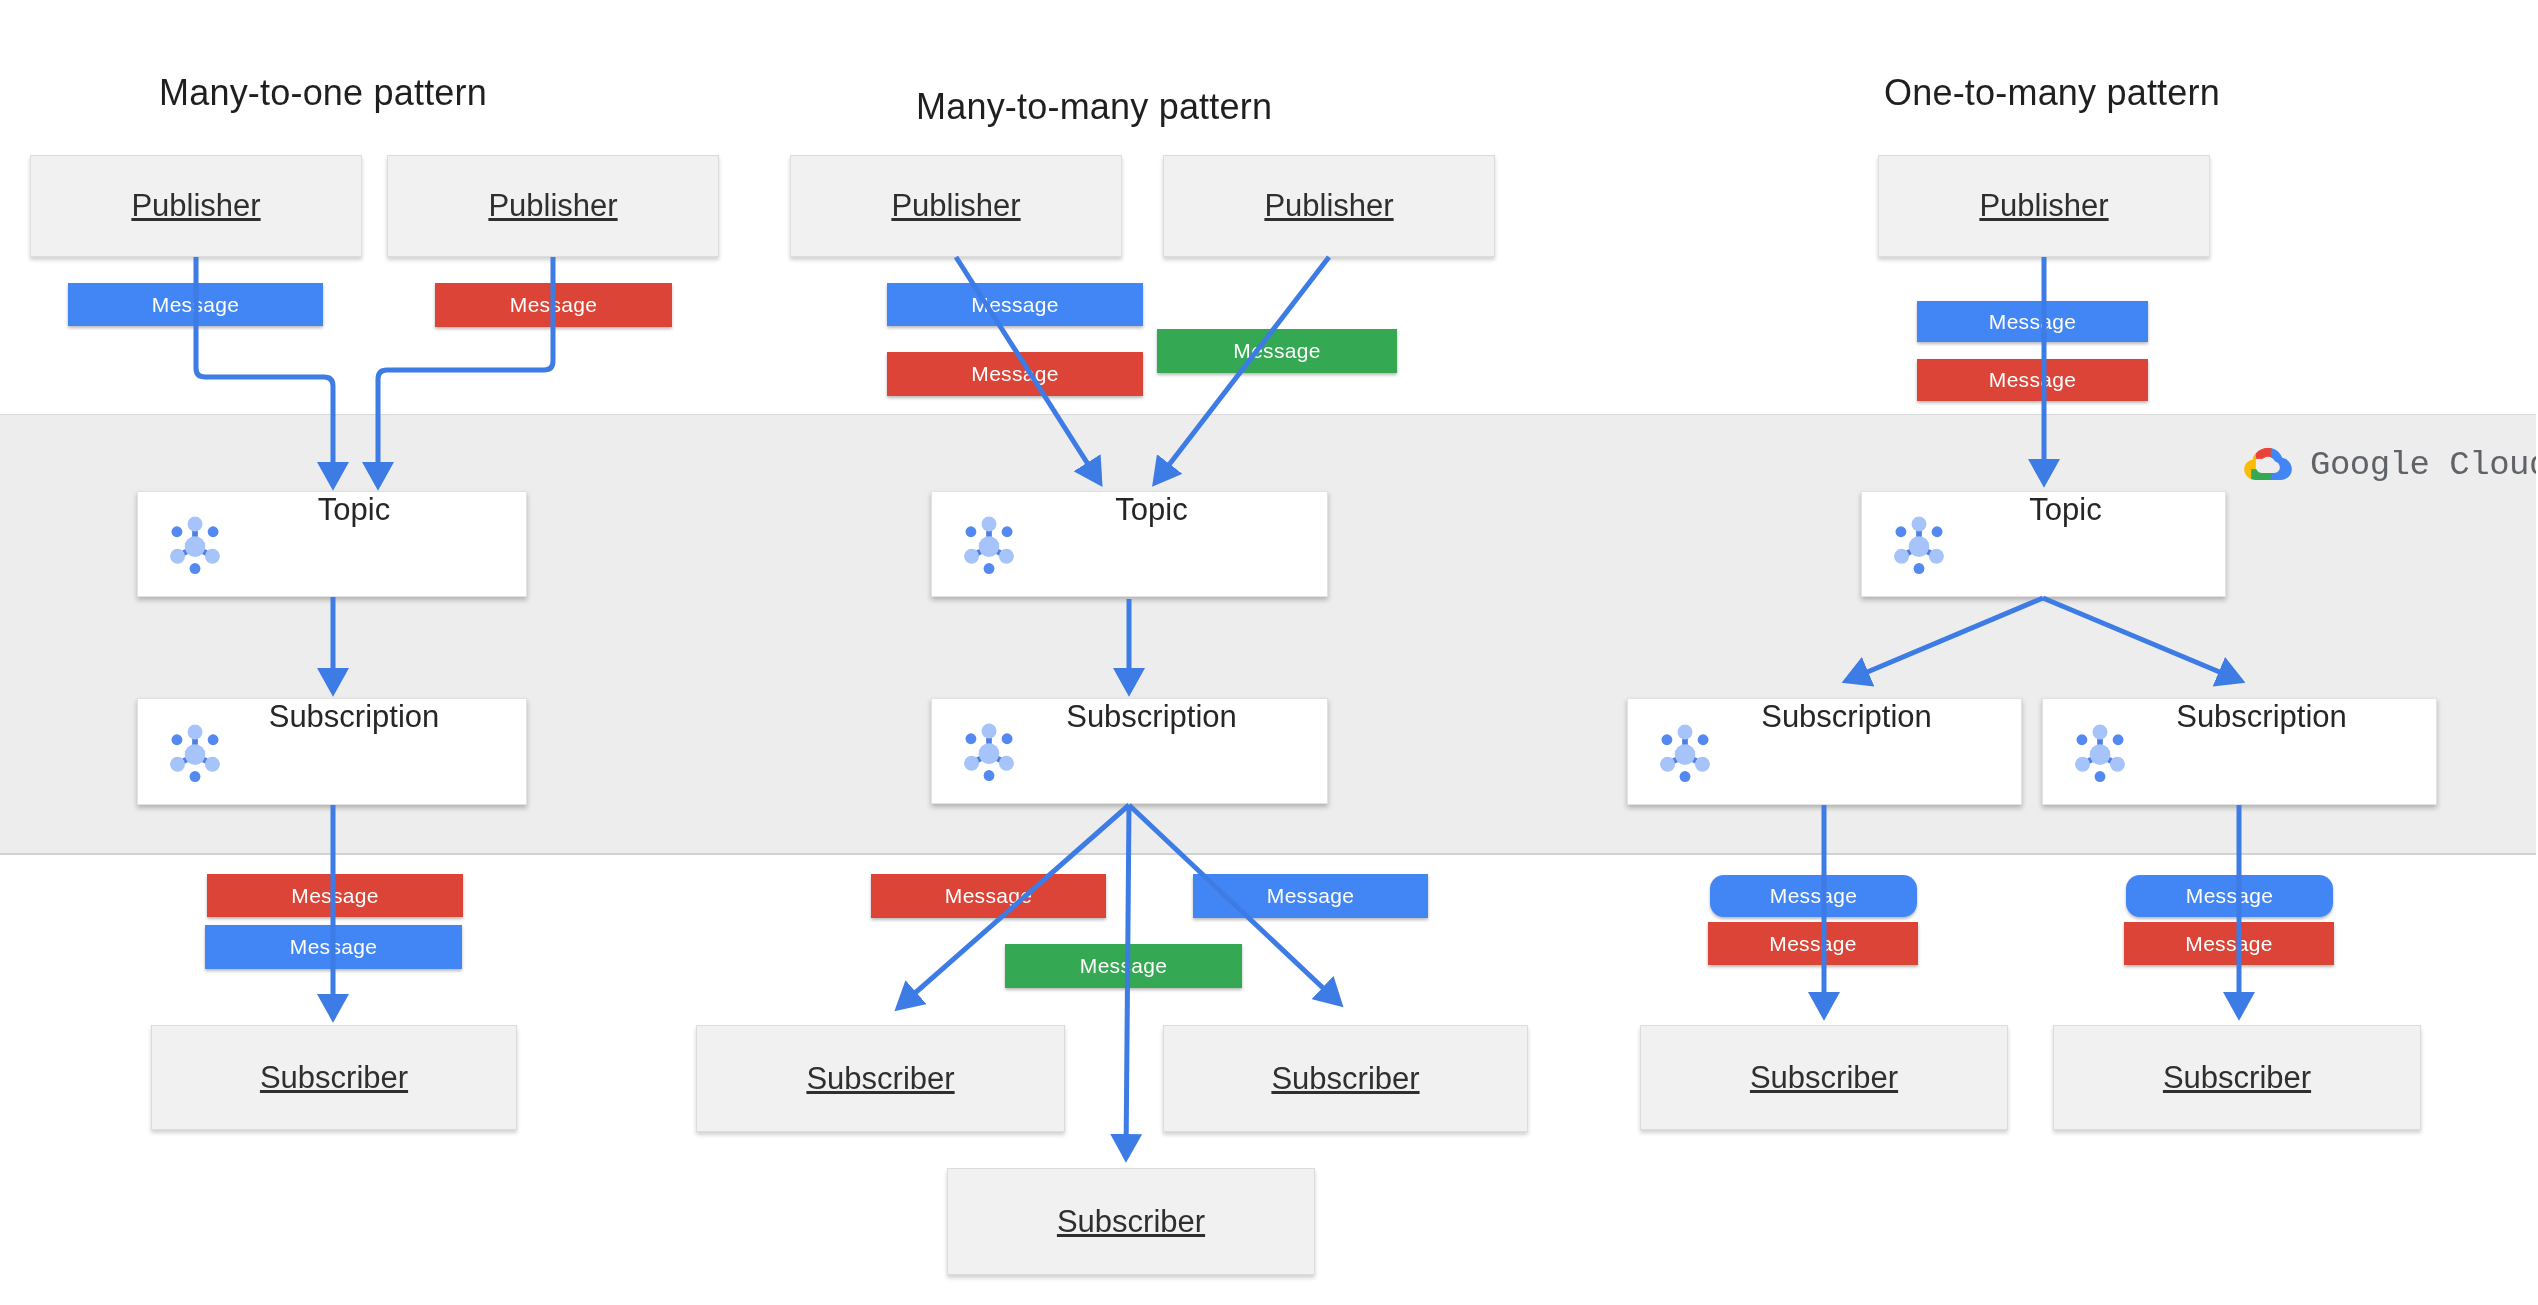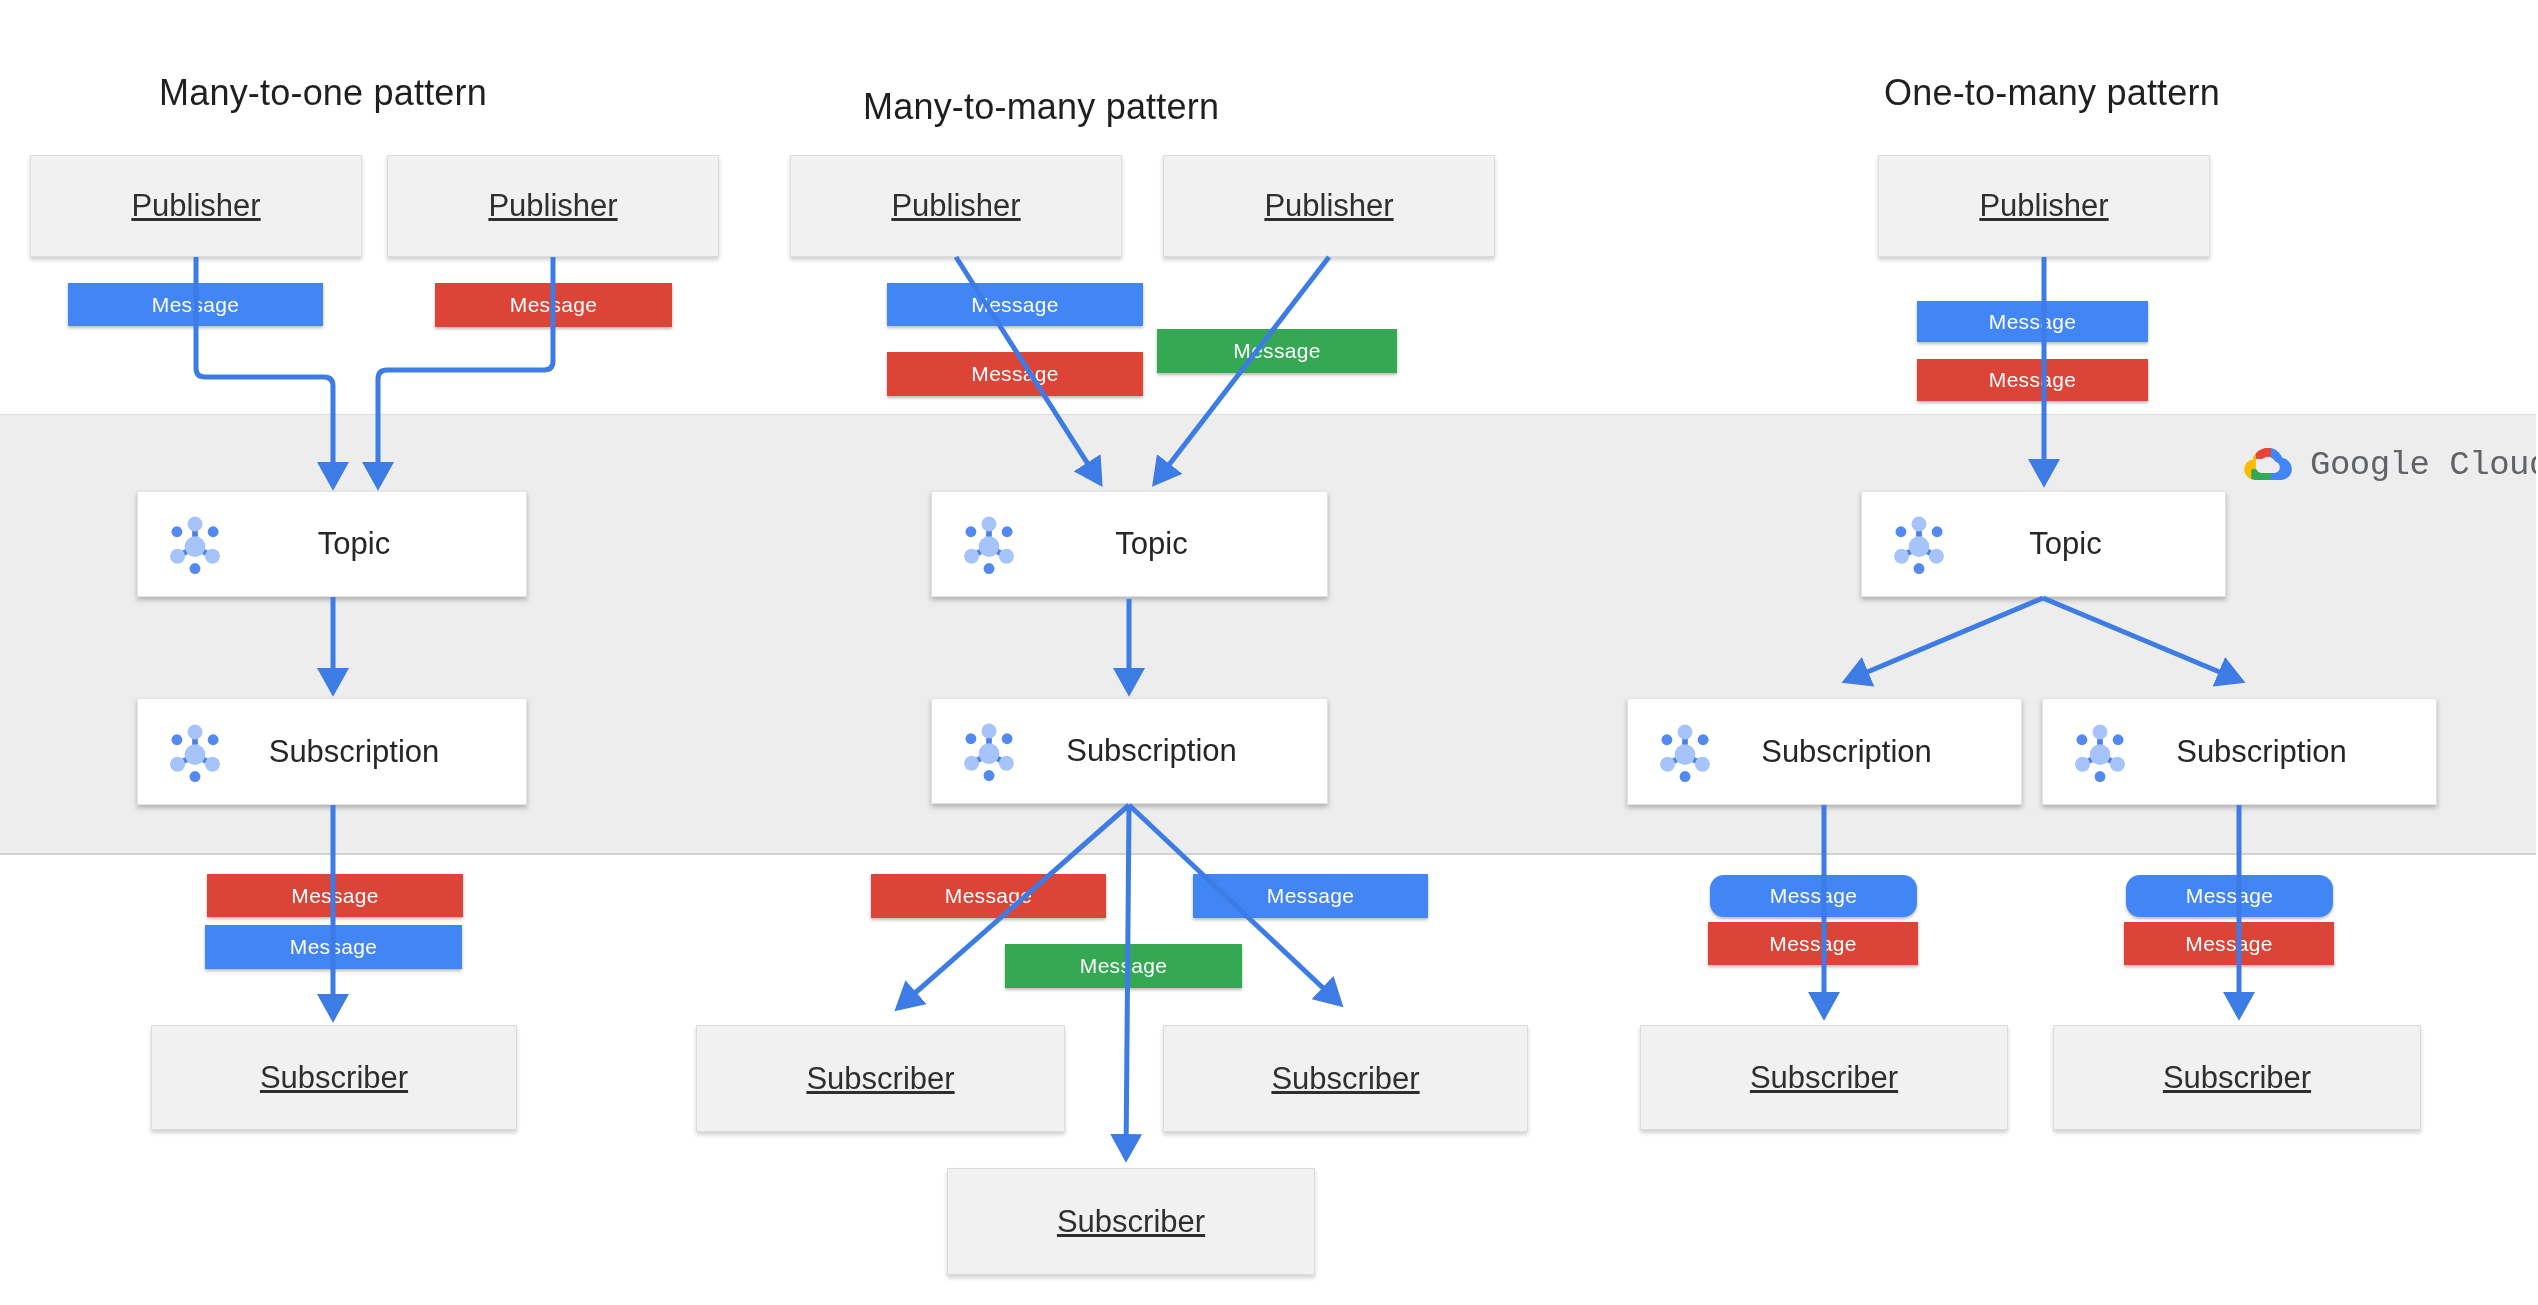--- a/index.html
+++ b/index.html
@@ -16,21 +16,21 @@
   }
   .gbox{
     position:absolute;background:#F1F1F1;border:1px solid #DCDCDC;
     box-shadow:0 3px 4px rgba(0,0,0,0.18);
     display:flex;align-items:center;justify-content:center;
     font-size:31px;color:#2f2f2f;box-sizing:border-box;text-decoration:underline;
   }
   .wbox{
     position:absolute;background:#FFFFFF;border:1px solid #E2E2E2;
     box-shadow:0 3px 5px rgba(0,0,0,0.25);
-    display:flex;align-items:center;justify-content:center;
+    display:flex;align-items:flex-start;justify-content:center;
     font-size:31px;color:#262626;box-sizing:border-box;
   }
   .wbox .node-icon{
     position:absolute;left:26px;top:50%;transform:translateY(-50%);
     width:62px;height:62px;
   }
   .wbox .wlabel{margin-left:44px;}
   .badge{
     position:absolute;display:flex;align-items:center;justify-content:center;
     color:#ffffff;font-size:21px;font-weight:500;letter-spacing:0.3px;
@@ -75,21 +75,21 @@
           C22.9 19.2 26.1 16.6 30 16.6 C33.4 16.6 36.4 18.8 37.6 21.9
           C40.5 22.4 42.7 24.9 42.7 28.2 C42.7 31.4 40.1 34 36.8 34 Z"></path>
       </clipPath>
       <marker id="arrow" viewBox="0 0 10 10" refX="7.5" refY="5" markerWidth="6.4" markerHeight="6.4" orient="auto">
         <path d="M0 0 L9 5 L0 10 Z" fill="#3D7BE5" stroke="none"></path>
       </marker>
     </defs>
   </svg>
 
   <div class="pattern-title" style="left:159px;top:72px">Many-to-one pattern</div>
-  <div class="pattern-title" style="left:863px;top:86px">Many-to-many pattern</div>
+  <div class="pattern-title" style="left:916px;top:86px">Many-to-many pattern</div>
   <div class="pattern-title" style="left:1884px;top:72px">One-to-many pattern</div>
 
   <div class="gbox" style="left:30px;top:155px;width:332px;height:102px">
       <span>Publisher</span>
     </div>
   <div class="gbox" style="left:387px;top:155px;width:332px;height:102px">
       <span>Publisher</span>
     </div>
   <div class="gbox" style="left:790px;top:155px;width:332px;height:102px">
       <span>Publisher</span>

